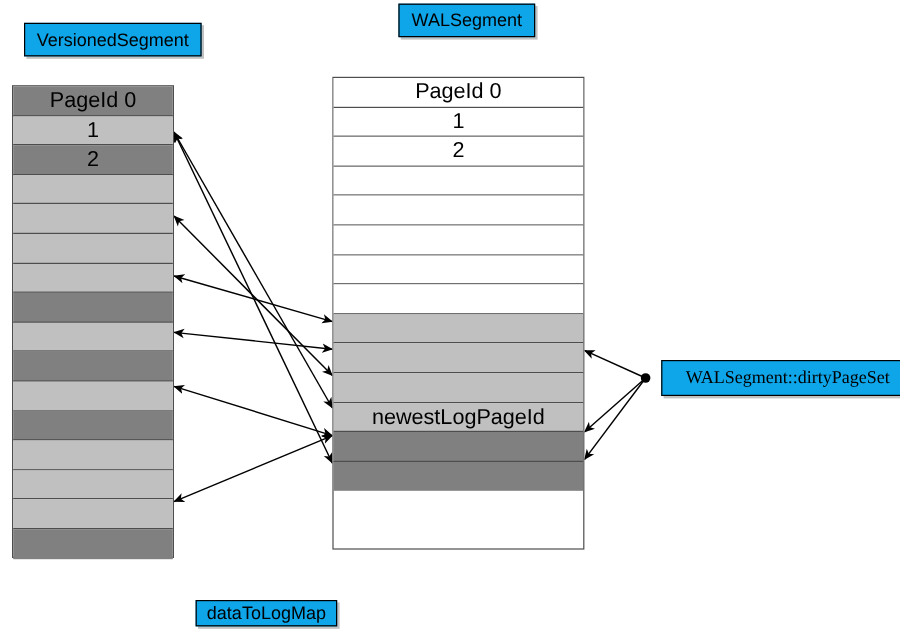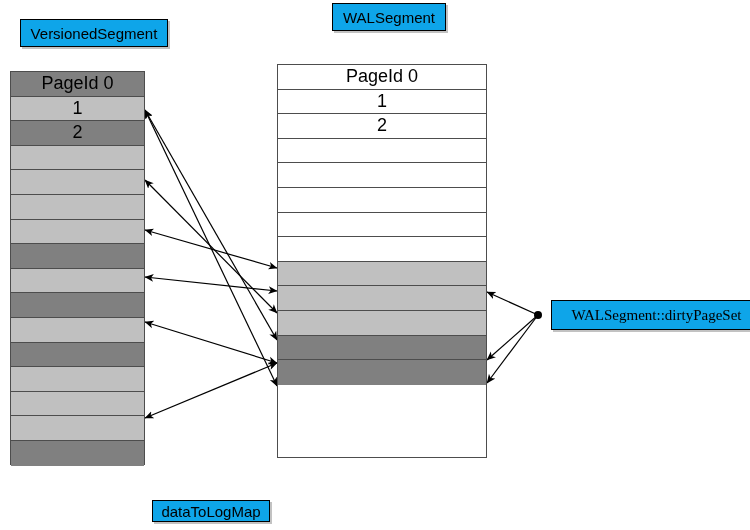--- a/index.html
+++ b/index.html
@@ -158,28 +158,31 @@
       </div>
       <div class="seg-row fill-light" style="height: 24.6px;">
         <span></span>
       </div>
       <div class="seg-row fill-light" style="height: 24.6px;">
         <span></span>
       </div>
       <div class="seg-row fill-light" style="height: 24.6px;">
         <span></span>
       </div>
+      <div class="seg-row fill-light" style="height: 24.6px;">
+        <span>newestLogPageId</span>
+      </div>
       <div class="seg-row fill-dark" style="height: 24.6px;">
         <span></span>
       </div>
       <div class="seg-row fill-dark" style="height: 24.6px;">
         <span></span>
       </div>
     </div>
 
   <div id="labels">
       <div class="label-box" style="left: 4px; top: 19px; width: 148px; height: 28px;">VersionedSegment</div>
       <div class="label-box" style="left: 316px; top: 3px; width: 114px; height: 28px;">WALSegment</div>
       <div class="label-box" style="left: 535px; top: 300px; width: 211px; height: 30px; font-family: Liberation Serif, serif;">WALSegment::dirtyPageSet</div>
-      <div class="label-box" style="left: 136px; top: 500px; width: 118px; height: 22px;">dataToLogMap</div>
+      <div class="label-box" style="left: 147px; top: 500px; width: 118px; height: 22px;">dataToLogMap</div>
     </div>
 
 </div>
 
 </body></html>

